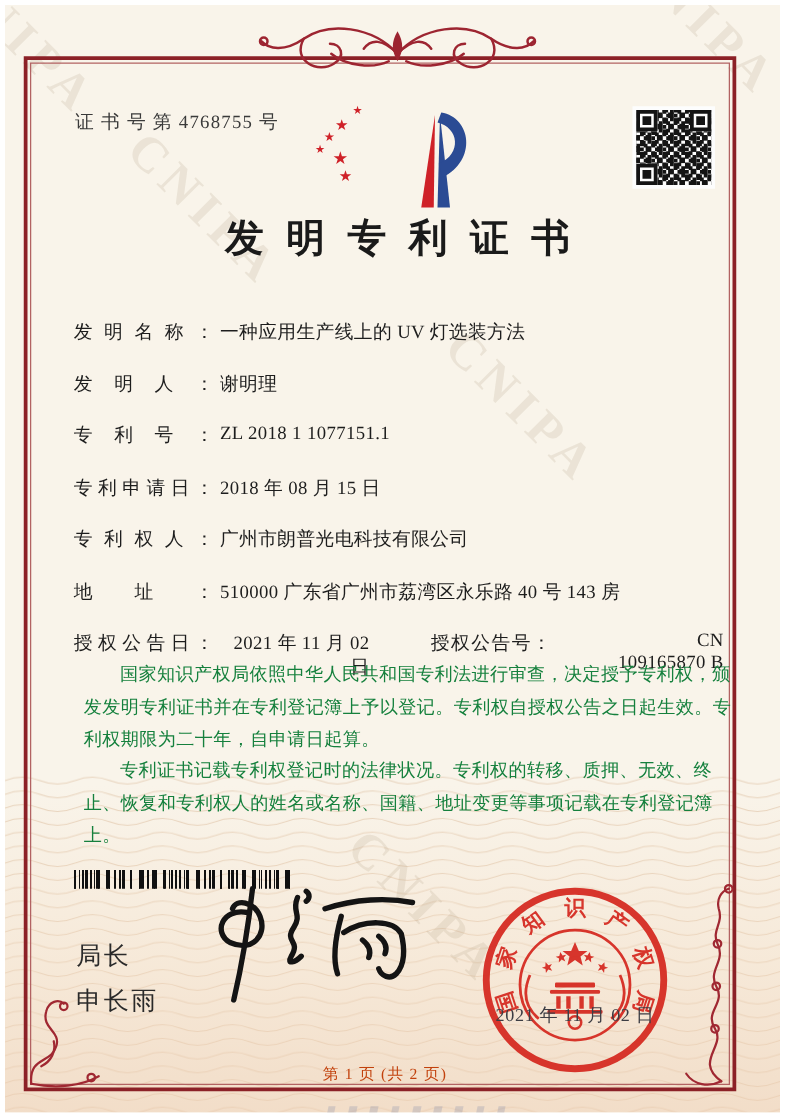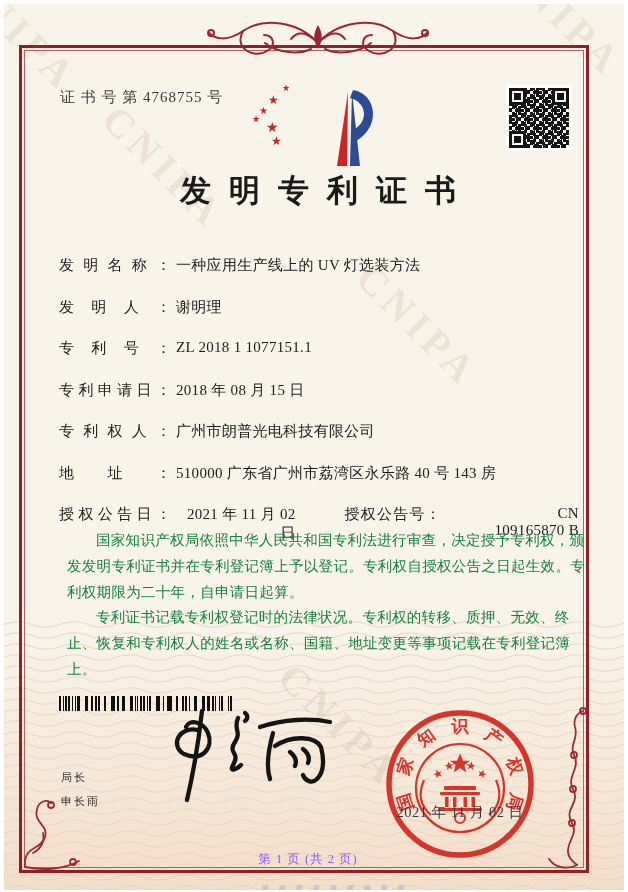--- a/index.html
+++ b/index.html
@@ -52,34 +52,34 @@
   .paras{position:absolute;left:63px;top:524px;width:520px;z-index:4;font-size:14.5px;
          line-height:25.8px;color:#15803d;letter-spacing:.3px;}
   .paras p{margin:0;text-indent:2em;}
 
   .barcode{position:absolute;left:55px;top:692px;width:174px;height:15px;z-index:4;
       background:
         repeating-linear-gradient(90deg,#101010 0 1.5px,transparent 1.5px 6.5px),
         repeating-linear-gradient(90deg,#101010 0 2px,transparent 2px 9px),
         repeating-linear-gradient(90deg,transparent 0 4px,#101010 4px 5px,transparent 5px 12px);}
 
-  .signer{position:absolute;left:57px;top:766px;z-index:4;font-family:"Liberation Sans","DejaVu Sans",sans-serif;
-          font-size:11px;color:#2a2a2a;letter-spacing:2px;}
+  .signer{position:absolute;left:57px;top:747px;z-index:4;font-family:"Liberation Sans","DejaVu Sans",sans-serif;
+          font-size:20px;color:#2a2a2a;letter-spacing:2px;}
   .signer div{margin-bottom:9px;}
   .signature{position:absolute;left:158px;top:702px;z-index:5;}
 
   .seal{position:absolute;left:378px;top:702px;width:156px;height:156px;z-index:5;opacity:.93;}
   .seal b{position:absolute;left:50%;top:50%;width:22px;height:22px;margin:-11px;text-align:center;
           font-size:17px;font-weight:bold;color:#d5281f;line-height:22px;
           transform:rotate(var(--a)) translateY(-57px);}
   .seal-date{position:absolute;left:376px;top:799px;width:160px;z-index:6;text-align:center;
              font-size:14.5px;color:#3c3d44;letter-spacing:.5px;}
 
   .pageno{position:absolute;left:15px;width:578px;top:847px;z-index:4;text-align:center;
-          font-size:12.5px;color:#8b5cf6;letter-spacing:1px;}
+          font-size:12.5px;color:#c2410c;letter-spacing:1px;}
 
   .ghost{position:absolute;left:258px;top:881px;width:150px;height:8px;z-index:4;opacity:.30;
          filter:blur(.6px);transform:skewX(-12deg);
          background:repeating-linear-gradient(90deg,#8b93ad 0 6px,transparent 6px 17px);}
 </style>
 </head>
 <body>
 
 <div class="paper">
 

